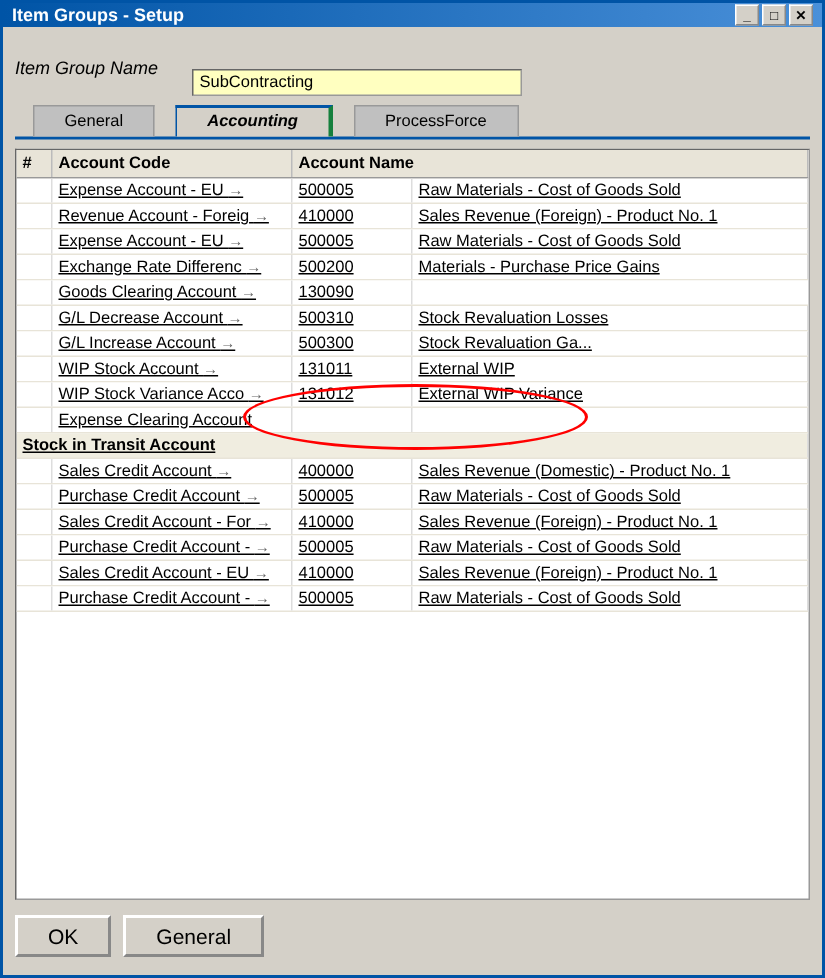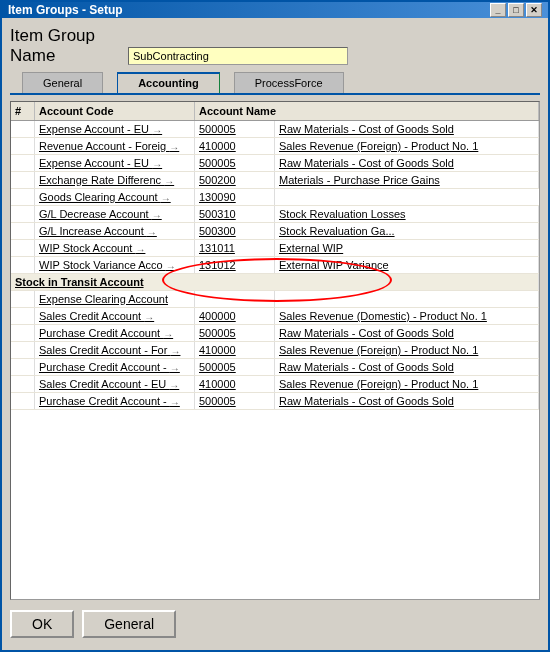--- a/index.html
+++ b/index.html
@@ -55,23 +55,24 @@
       gap: 6px;
     }
 
     .field-row {
       display: flex;
       align-items: center;
       gap: 8px;
     }
 
     .field-label {
-      font-size: 17px;
+      font-size: 12px;
       color: #000;
       width: 110px;
+      font-style: italic;
     }
 
     .field-input {
       background: #ffffc0;
       border: 1px solid #999;
       border-top-color: #666;
       border-left-color: #666;
       padding: 2px 4px;
       font-size: 11px;
       width: 220px;
@@ -92,23 +93,24 @@
       border-bottom: none;
       cursor: pointer;
       font-size: 11px;
       color: #000;
     }
 
     .tab.active {
       background: #d4d0c8;
       border-top: 2px solid #0054a6;
       border-left: 1px solid #0054a6;
-      border-right: 1px solid #15803d;
+      border-right: 3px solid #15803d;
       font-weight: bold;
       padding-top: 3px;
+      font-style: italic;
     }
 
     .table-container {
       border: 1px solid #999;
       border-top-color: #666;
       border-left-color: #666;
       background: white;
       flex: 1;
       overflow: hidden;
       display: flex;
@@ -276,28 +278,28 @@
               <div class="cell">WIP Stock Account <span style="color:#666;font-size:10px">→</span></div>
               <div class="cell">131011</div>
               <div class="cell">External WIP</div>
             </div>
             <div class="table-row">
               <div class="cell"></div>
               <div class="cell">WIP Stock Variance Acco <span style="color:#666;font-size:10px">→</span></div>
               <div class="cell">131012</div>
               <div class="cell">External WIP Variance</div>
             </div>
+            <div class="table-row">
+              <div class="cell"></div>
+              <div class="cell">Expense Clearing Account <span style="color:#666;font-size:10px"></span></div>
+              <div class="cell"></div>
+              <div class="cell"></div>
+            </div>
             <div class="table-row section-header">
               <div class="cell">Stock in Transit Account</div>
-            </div>
-            <div class="table-row">
-              <div class="cell"></div>
-              <div class="cell">Expense Clearing Account <span style="color:#666;font-size:10px"></span></div>
-              <div class="cell"></div>
-              <div class="cell"></div>
             </div>
             <div class="table-row">
               <div class="cell"></div>
               <div class="cell">Sales Credit Account <span style="color:#666;font-size:10px">→</span></div>
               <div class="cell">400000</div>
               <div class="cell">Sales Revenue (Domestic) - Product No. 1</div>
             </div>
             <div class="table-row">
               <div class="cell"></div>
               <div class="cell">Purchase Credit Account <span style="color:#666;font-size:10px">→</span></div>

